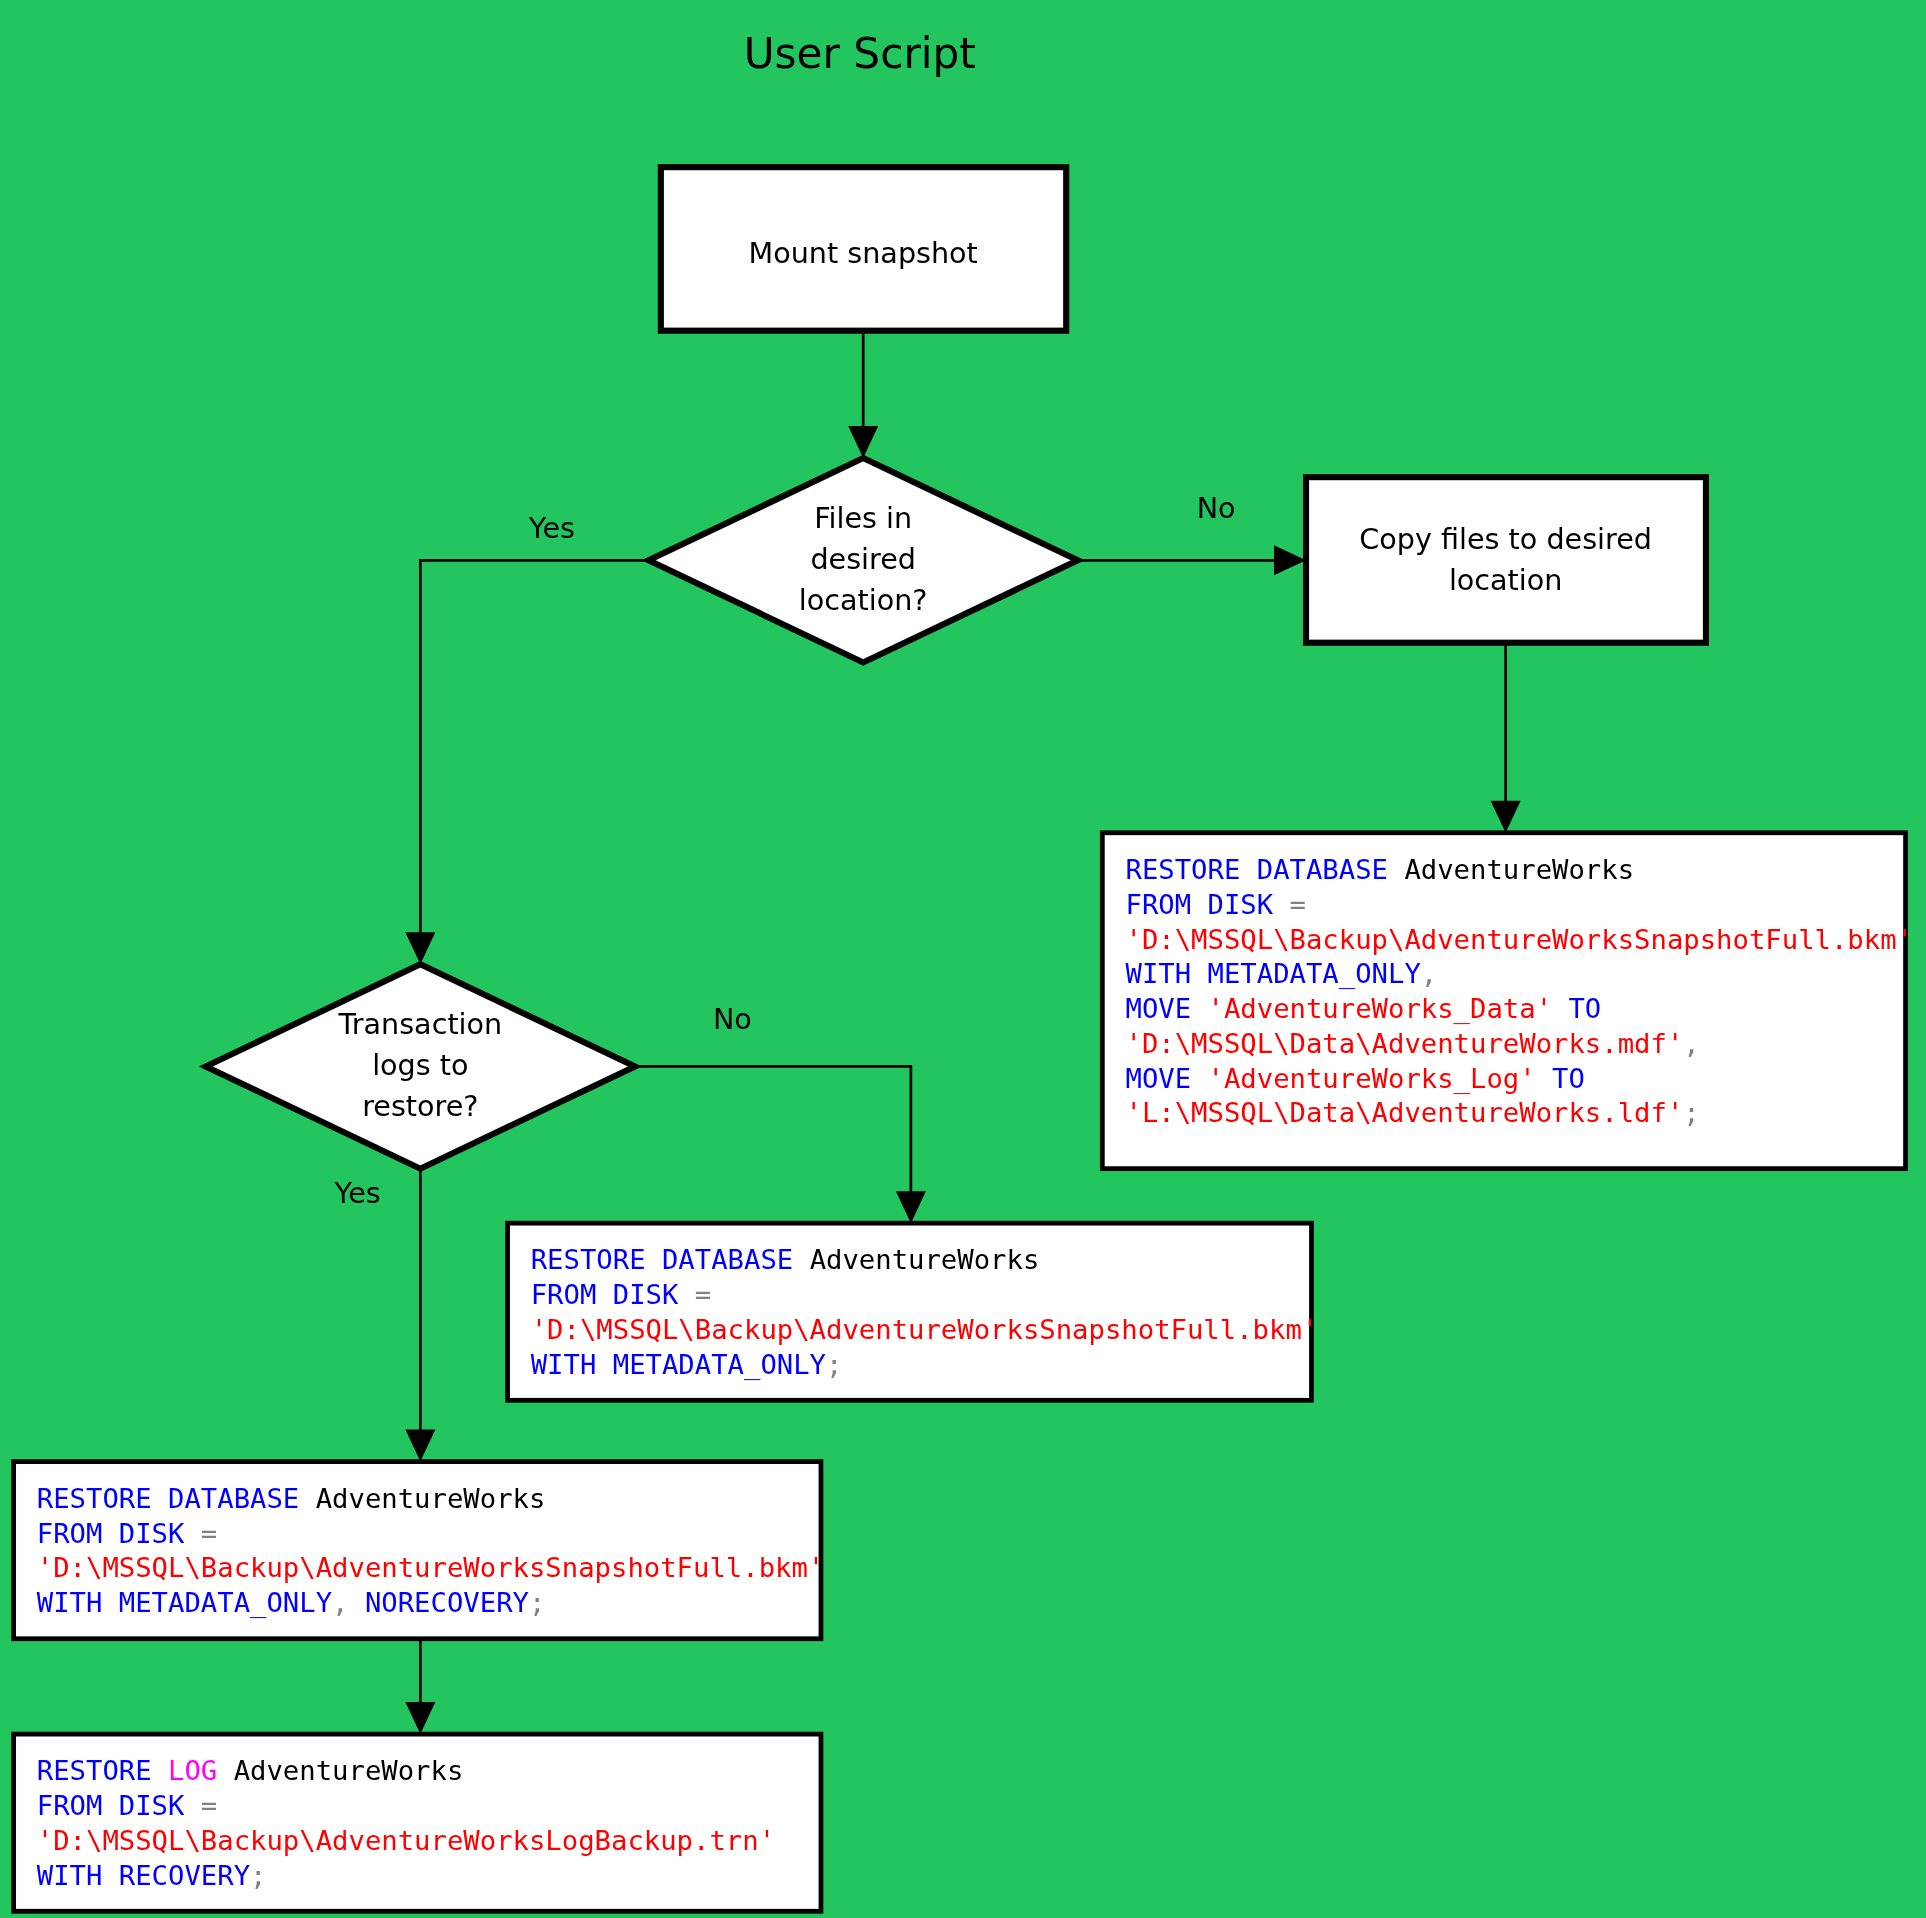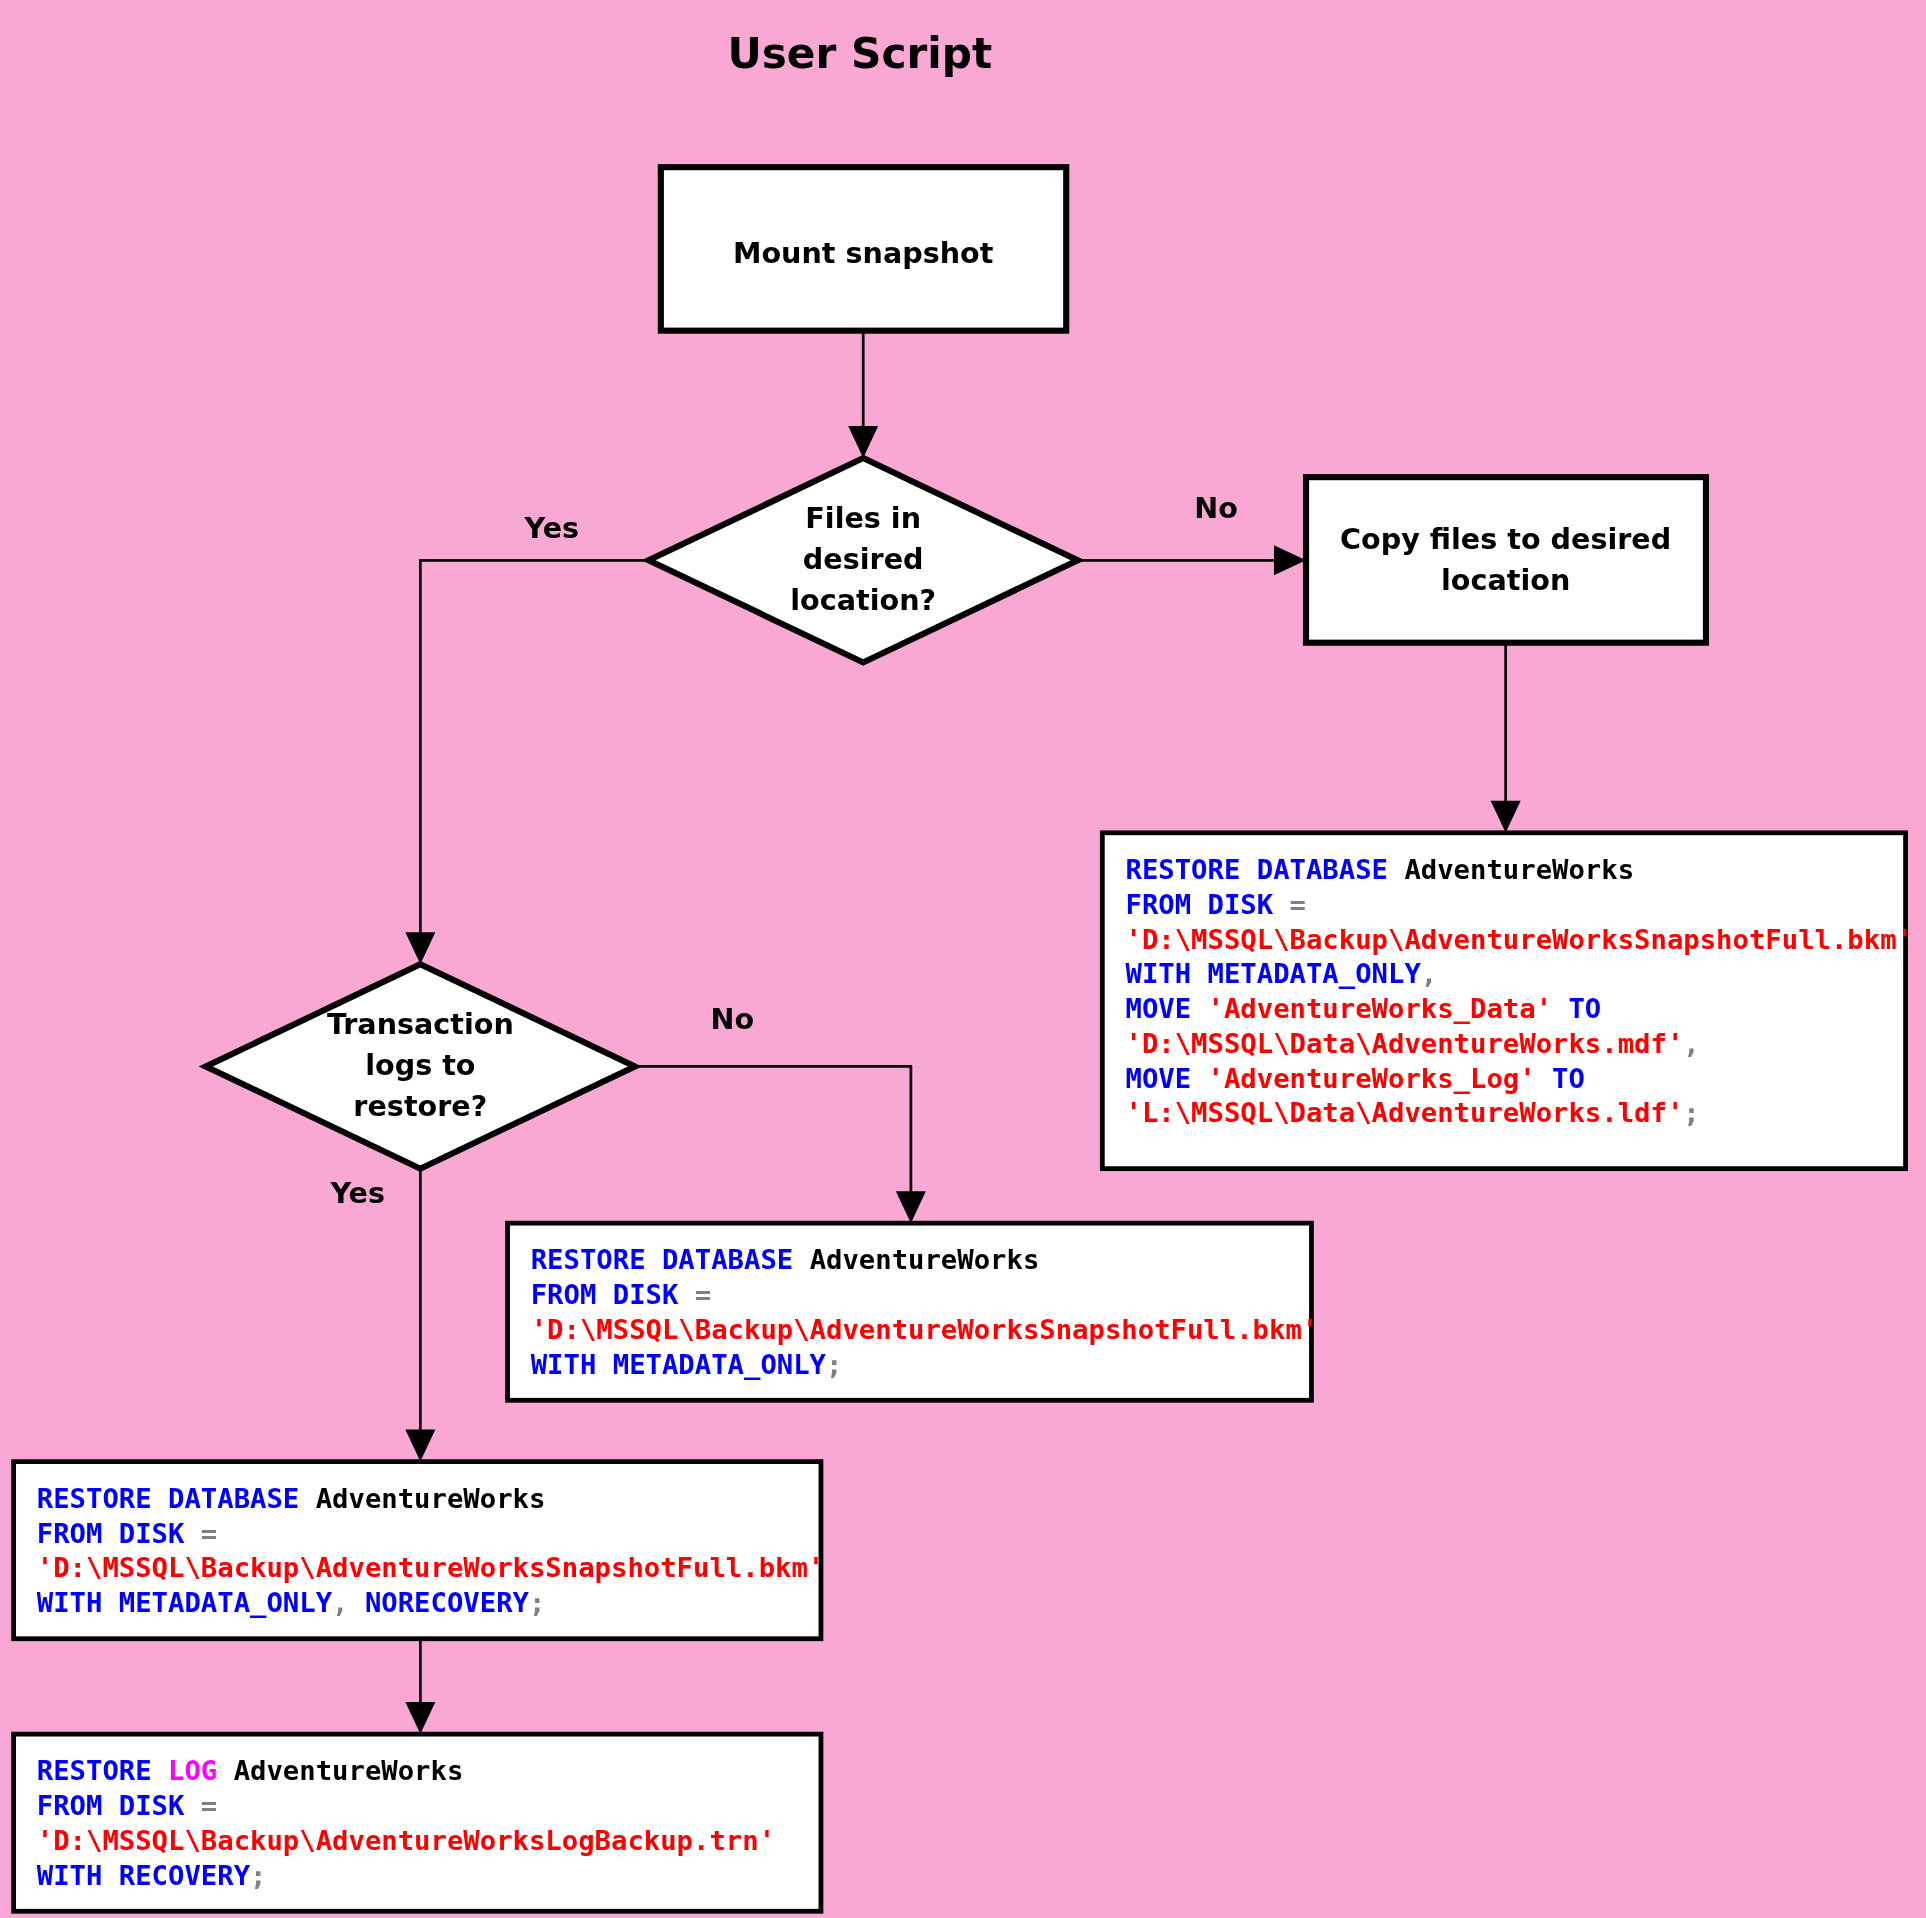--- a/index.html
+++ b/index.html
@@ -10,22 +10,21 @@
   body {
     width: 1926px;
     height: 1919px;
     font-family: "DejaVu Sans", sans-serif;
     overflow: hidden;
   }
   #flow-root {
     position: relative;
     width: 1926px;
     height: 1919px;
-    background: #f9a8d4;
-    font-weight: bold;
+    background: #22c55e;
   }
   svg#flow-svg {
     position: absolute;
     top: 0;
     left: 0;
     width: 1926px;
     height: 1919px;
     display: block;
   }
   .node-shape {

